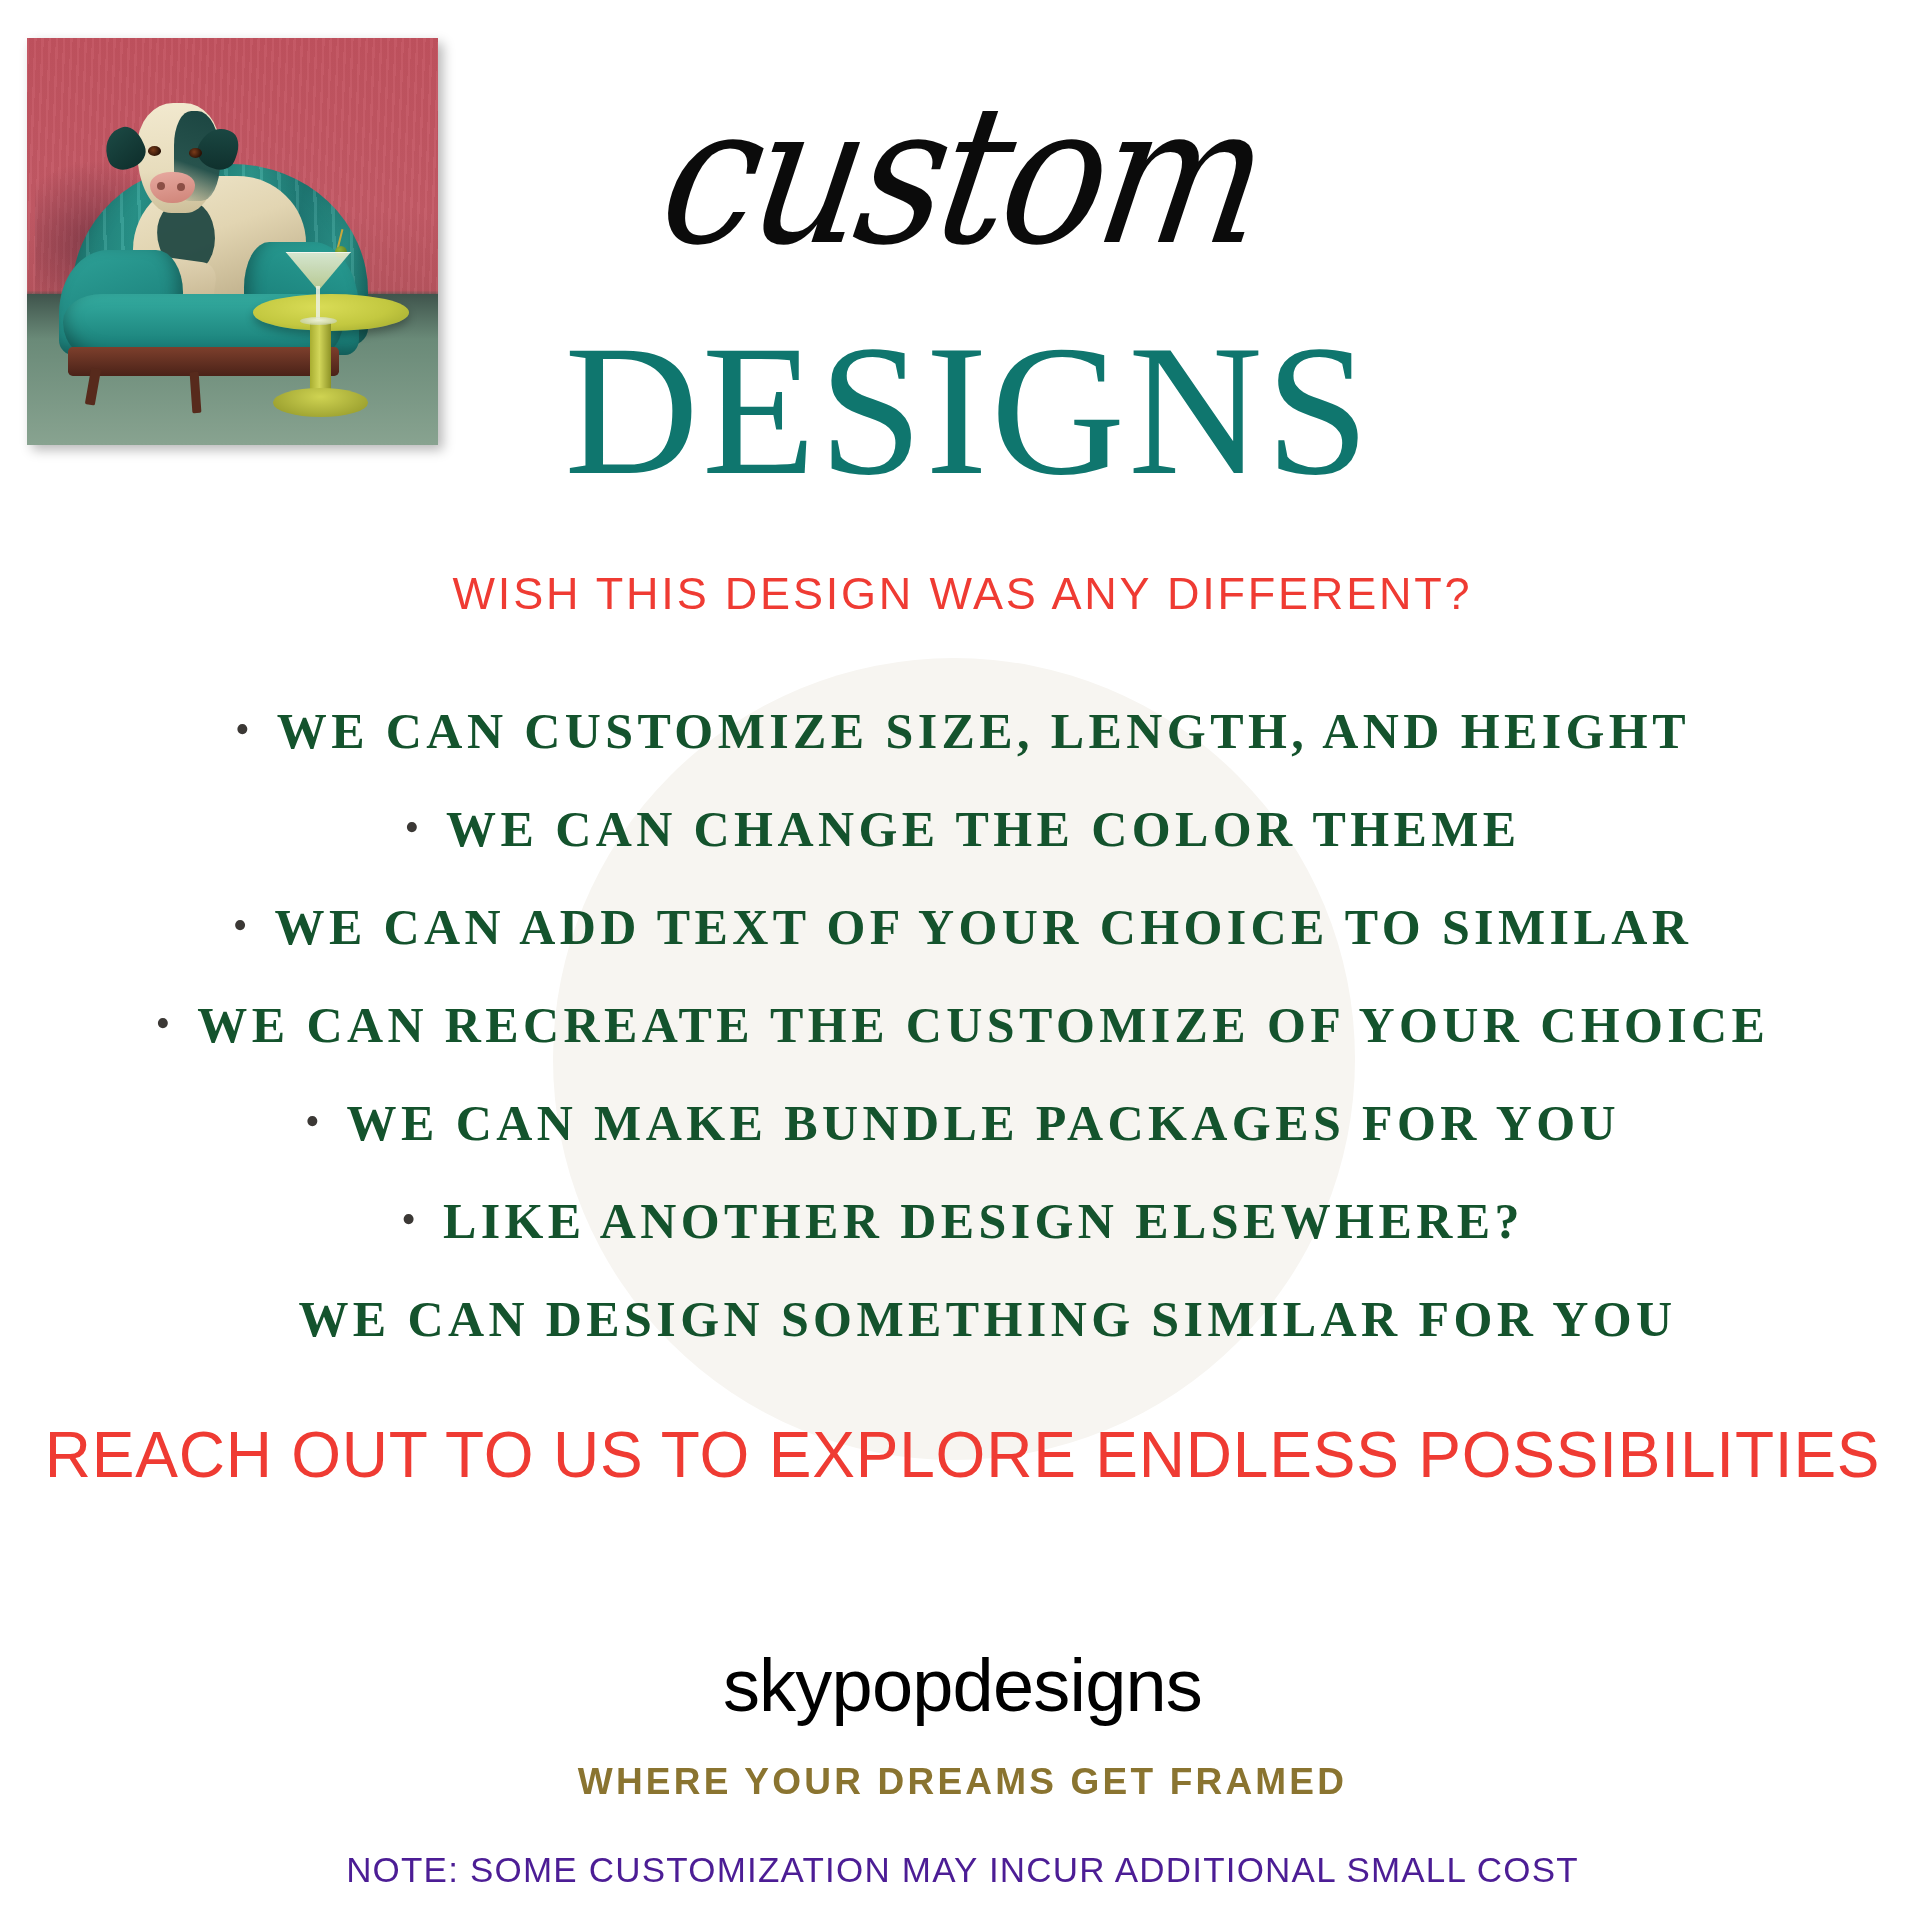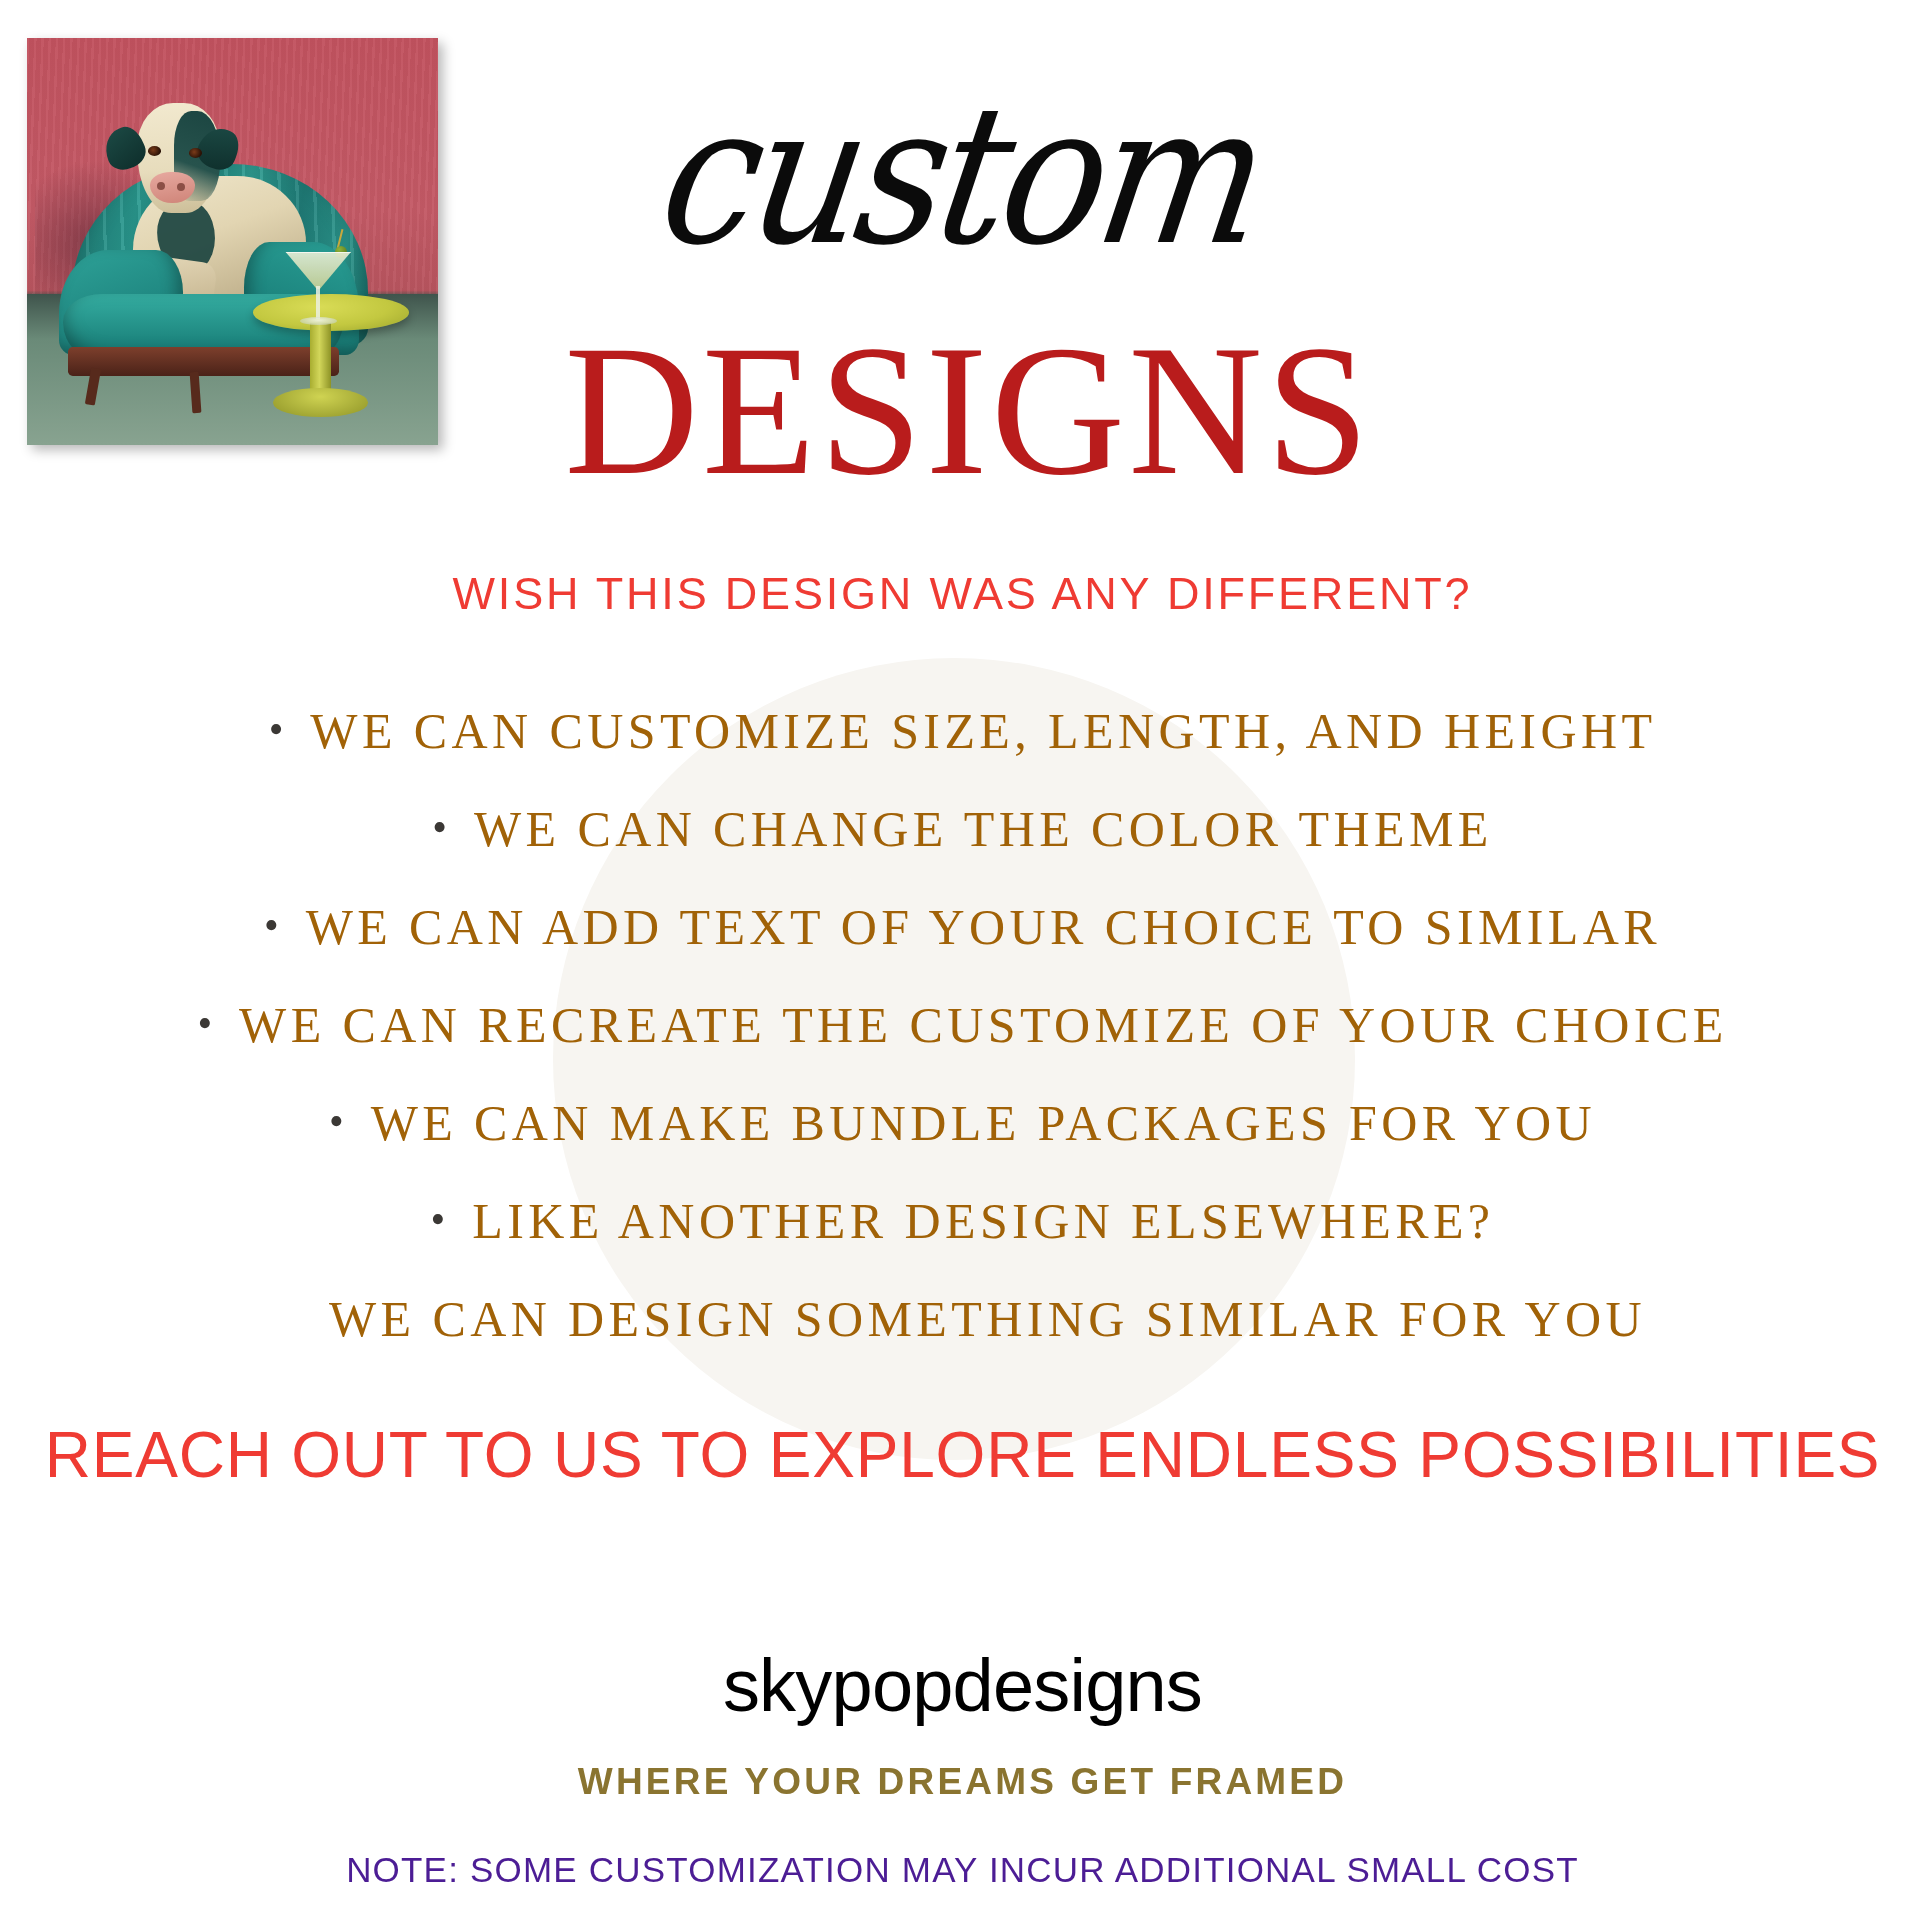--- a/index.html
+++ b/index.html
@@ -217,21 +217,21 @@
   }
   #main-title {
     position: absolute;
     left: 12px; right: 0; top: 317px;
     text-align: center;
     font-family: "Liberation Serif", serif;
     font-weight: 400;
     font-size: 186px;
     line-height: 1;
     letter-spacing: 3.2px;
-    color: #b91c1c;
+    color: #0f766e;
     z-index: 4;
   }
   #subtitle {
     position: absolute;
     left: 0; right: 0; top: 568px;
     text-align: center;
     font-family: "Liberation Sans Narrow", "Liberation Sans", sans-serif;
     font-weight: 400;
     font-size: 45px;
     letter-spacing: 2.8px;
@@ -260,24 +260,24 @@
   }
   .bullet-dot {
     font-size: 42px;
     line-height: 1;
     color: #3b3835;
     margin-right: 27px;
     transform: translateY(-4.8px);
   }
   .feature-text {
     font-family: "Liberation Serif", serif;
-    font-weight: 400;
+    font-weight: 700;
     font-size: 50px;
     letter-spacing: 4.4px;
-    color: #a16207;
+    color: #14532d;
   }
   .feature-row.no-bullet .feature-inner { padding-left: 50px; }
   .feature-row.continuation { height: 95px; }
 
   
   #cta {
     position: absolute;
     left: 0; right: 0; top: 1418px;
     text-align: center;
     font-family: "Liberation Sans Narrow", "Liberation Sans", sans-serif;

